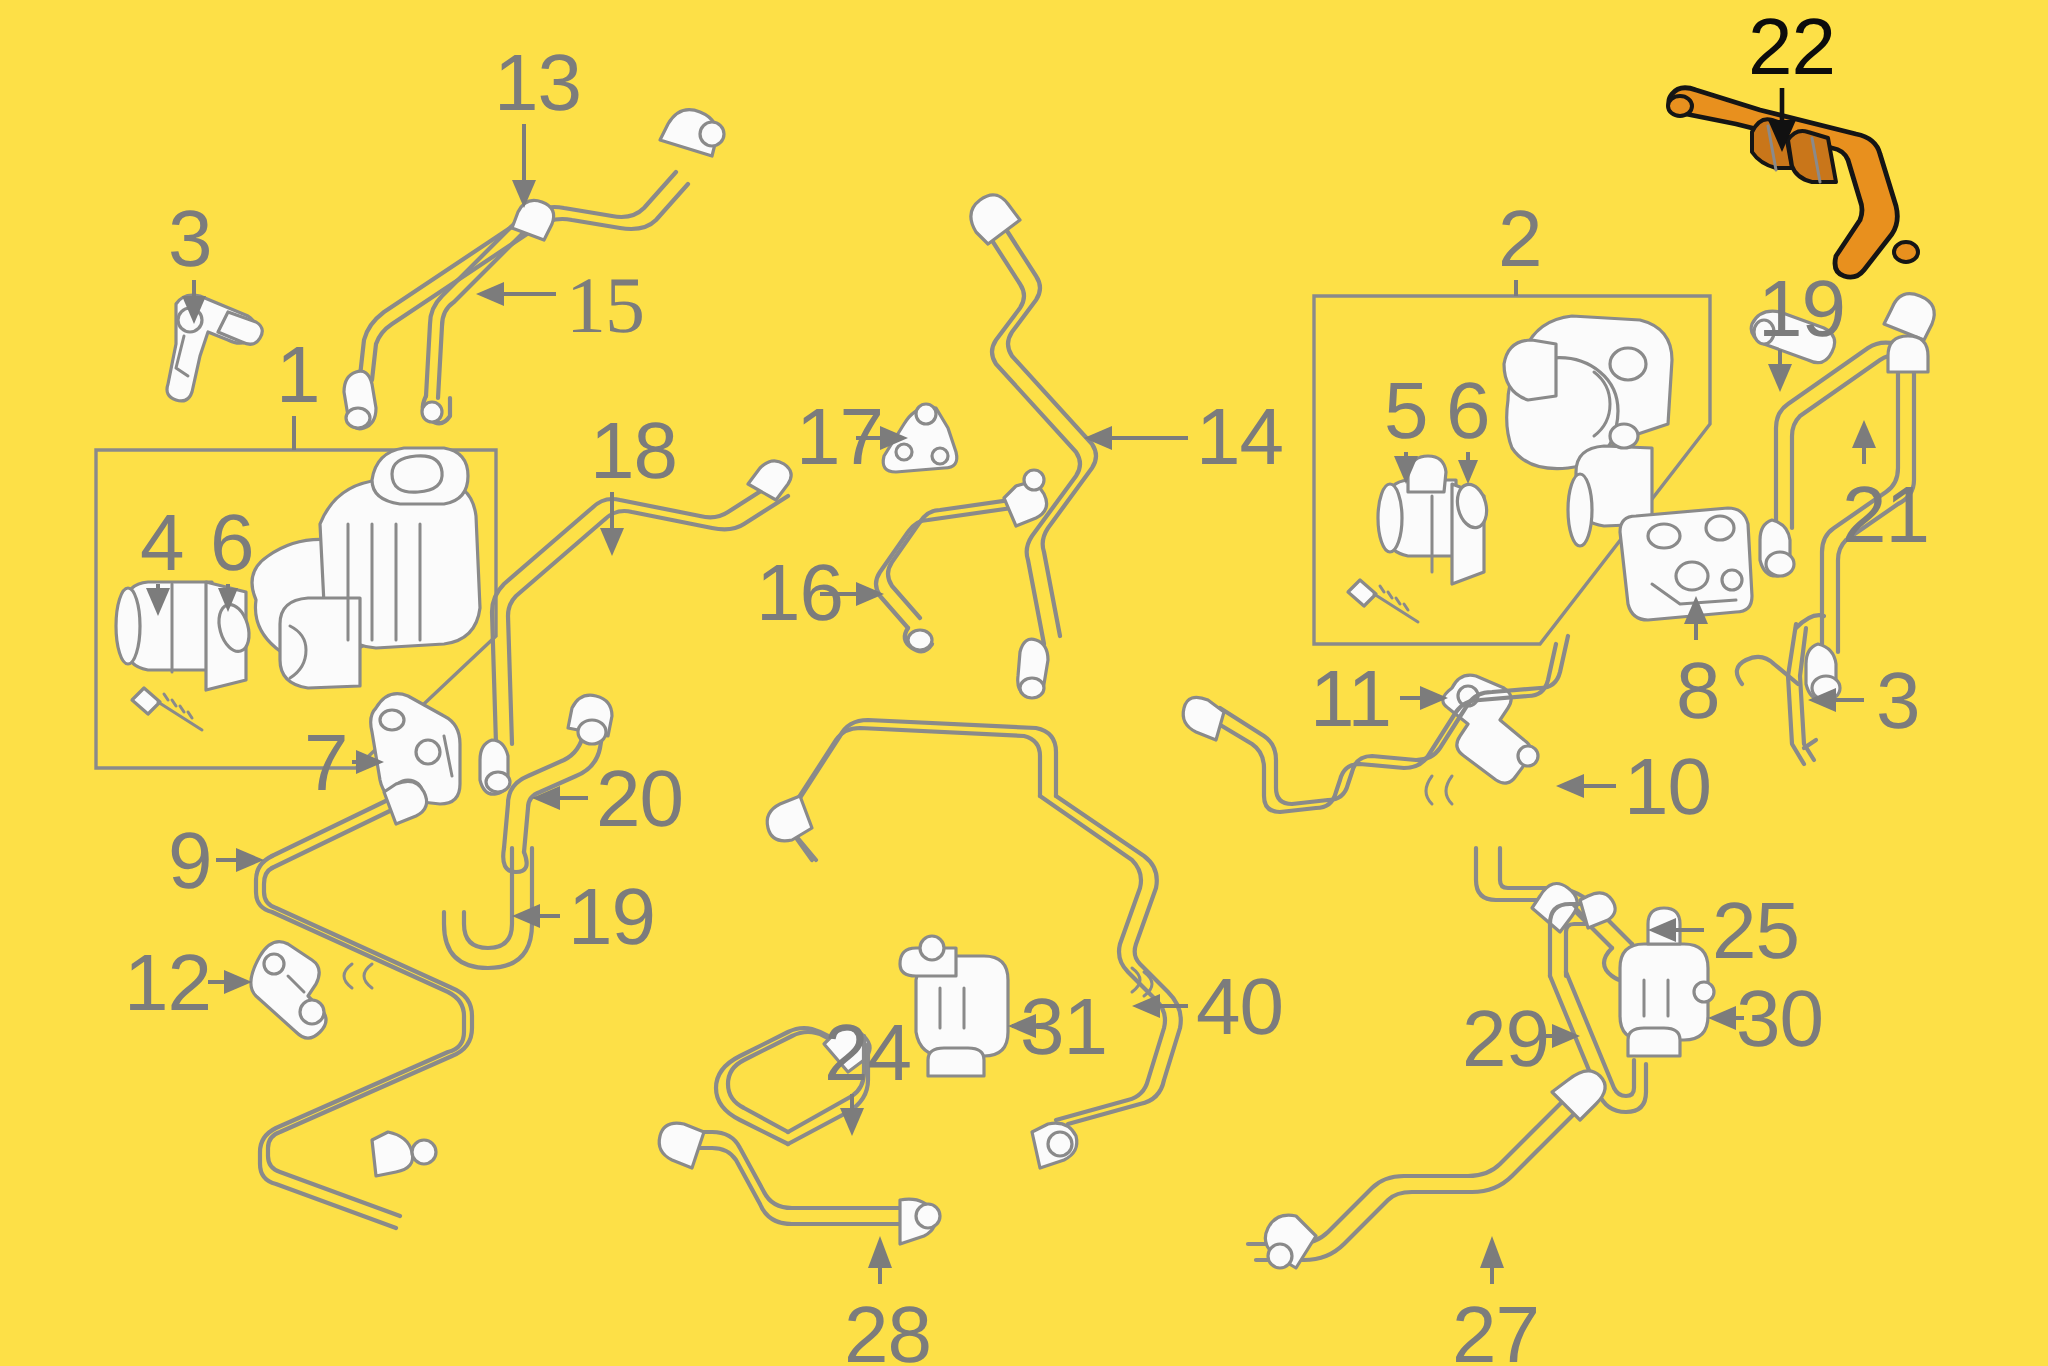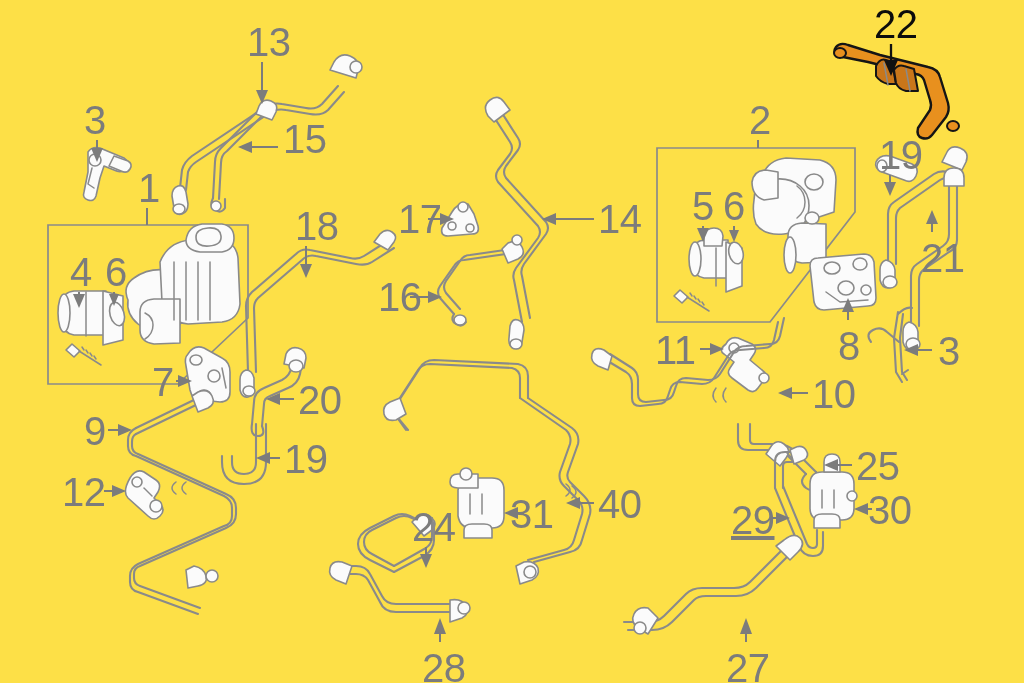--- a/index.html
+++ b/index.html
@@ -497,21 +497,21 @@
 
       <path class="leader" d="M 746 642 L 746 632"></path>
       <path class="leader-head" d="M 740 634 L 752 634 L 746 618 Z"></path>
     </g>
 
   </svg>
 
   <div id="callout-layer">
       <div class="callout" style="left: 247px; top: 22px;">13</div>
       <div class="callout" style="left: 84px; top: 100px;">3</div>
-      <div class="callout" style="left: 283px; top: 119px;">15</div>
+      <div class="callout" style="left: 283px; top: 133px; font-family: Liberation Serif, serif;">15</div>
       <div class="callout" style="left: 138px; top: 168px;">1</div>
       <div class="callout" style="left: 749px; top: 100px;">2</div>
       <div class="callout highlight" style="left: 874px; top: 4px;">22</div>
       <div class="callout" style="left: 879px; top: 135px;">19</div>
       <div class="callout" style="left: 398px; top: 199px;">17</div>
       <div class="callout" style="left: 598px; top: 199px;">14</div>
       <div class="callout" style="left: 692px; top: 186px;">5</div>
       <div class="callout" style="left: 723px; top: 186px;">6</div>
       <div class="callout" style="left: 295px; top: 206px;">18</div>
       <div class="callout" style="left: 921px; top: 238px;">21</div>
@@ -523,20 +523,20 @@
       <div class="callout" style="left: 655px; top: 330px;">11</div>
       <div class="callout" style="left: 152px; top: 362px;">7</div>
       <div class="callout" style="left: 812px; top: 374px;">10</div>
       <div class="callout" style="left: 298px; top: 380px;">20</div>
       <div class="callout" style="left: 84px; top: 411px;">9</div>
       <div class="callout" style="left: 284px; top: 439px;">19</div>
       <div class="callout" style="left: 856px; top: 446px;">25</div>
       <div class="callout" style="left: 62px; top: 472px;">12</div>
       <div class="callout" style="left: 598px; top: 484px;">40</div>
       <div class="callout" style="left: 510px; top: 494px;">31</div>
-      <div class="callout" style="left: 731px; top: 500px; text-decoration: underline;">29</div>
+      <div class="callout" style="left: 731px; top: 500px;">29</div>
       <div class="callout" style="left: 868px; top: 490px;">30</div>
       <div class="callout" style="left: 412px; top: 507px;">24</div>
       <div class="callout" style="left: 422px; top: 648px;">28</div>
       <div class="callout" style="left: 726px; top: 648px;">27</div>
     </div>
 
 </div>
 
 </body></html>

